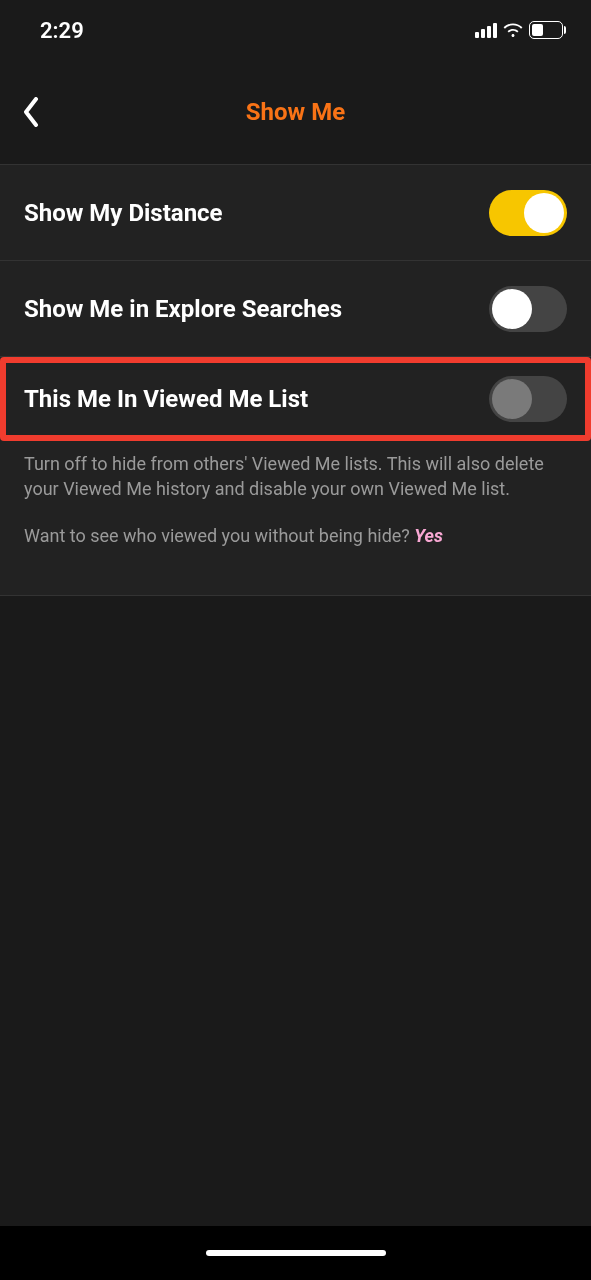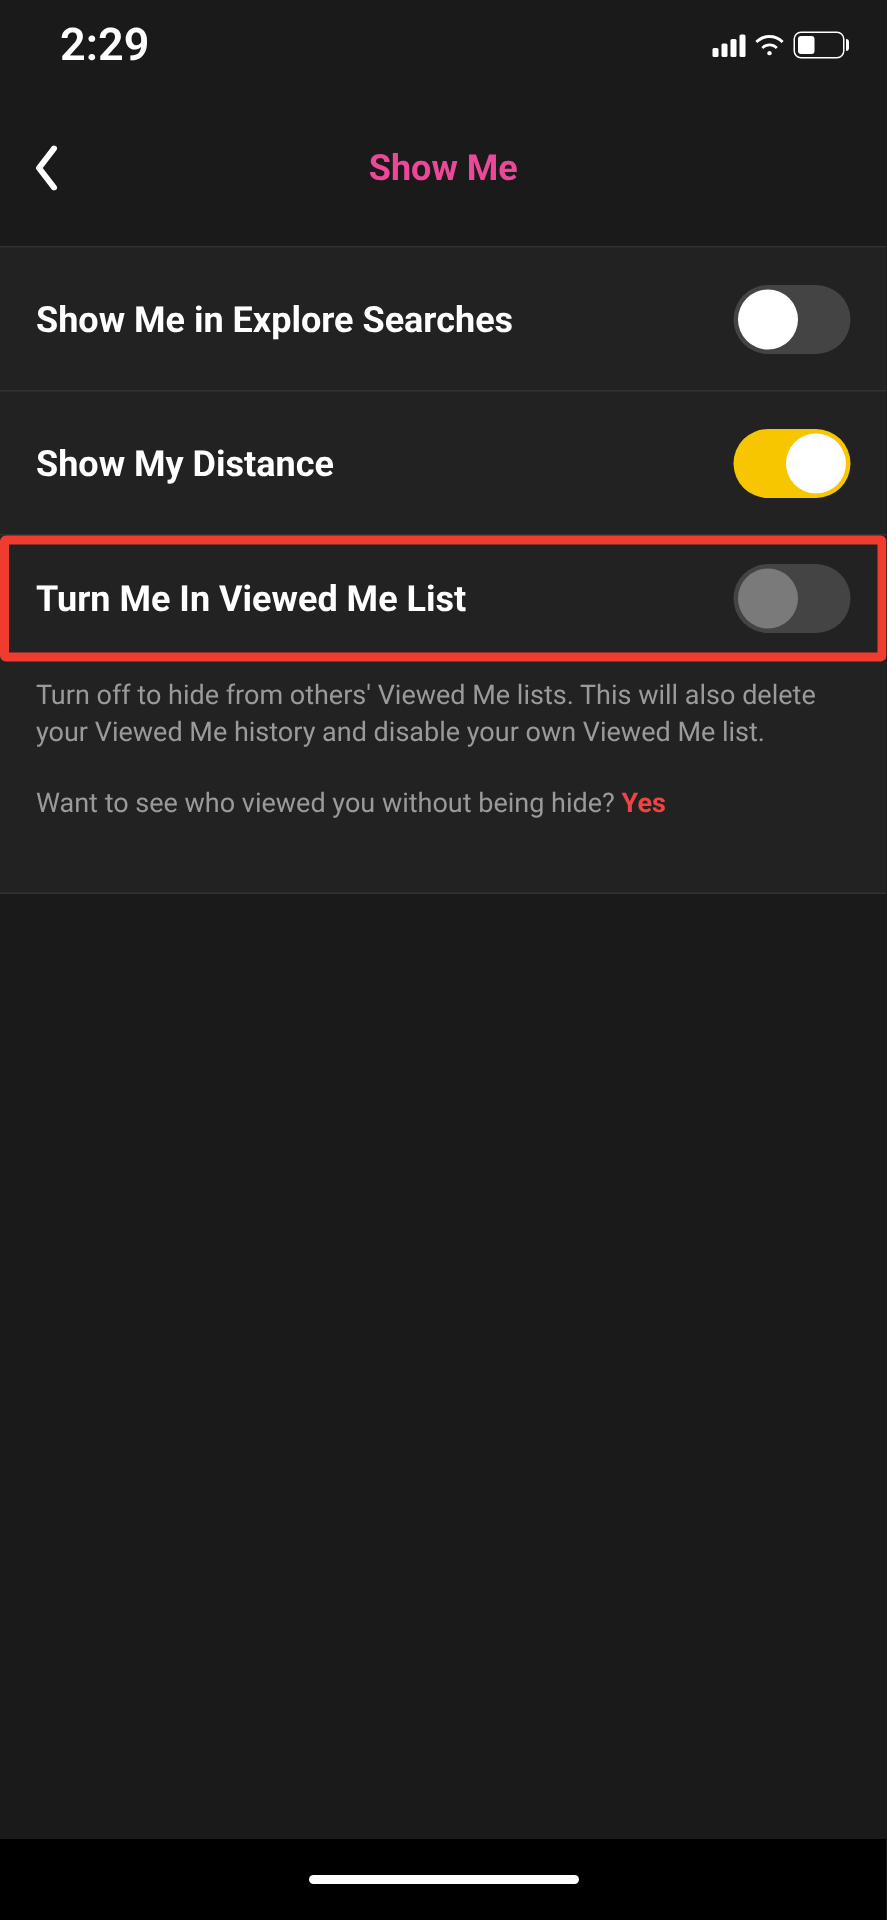--- a/index.html
+++ b/index.html
@@ -22,21 +22,21 @@
   
   .status-bar {
     height: 60px;
     display: flex;
     align-items: center;
     justify-content: space-between;
     padding: 0 25px 0 40px;
     background: #1a1a1a;
   }
   .status-time {
-    font-size: 30px;
+    font-size: 22px;
     font-weight: 600;
     color: #fff;
   }
   .status-right {
     display: flex;
     align-items: center;
     gap: 6px;
   }
   .signal-bars {
     display: flex;
@@ -113,21 +113,21 @@
     height: 34px;
     display: flex;
     align-items: center;
     justify-content: center;
     cursor: pointer;
   }
   .back-btn svg { width: 16px; height: 30px; }
   .page-title {
     font-size: 24px;
     font-weight: 700;
-    color: #ec4899;
+    color: #f97316;
   }
   
   .settings {
     background: #222;
     border-bottom: 1px solid #333;
   }
   .row {
     display: flex;
     align-items: center;
     justify-content: space-between;
@@ -171,23 +171,24 @@
     padding: 0 18px;
   }
   .help-text {
     padding: 10px 36px 24px 24px;
     font-size: 18px;
     line-height: 1.4;
     color: #9a9a9a;
   }
   .help-text p { margin-bottom: 22px; }
   .help-text .yes-link {
-    color: #ef4444;
+    color: #f9a8d4;
     font-weight: 700;
     cursor: pointer;
+    font-style: italic;
   }
   
   .empty {
     flex: 1;
     background: #1a1a1a;
   }
   
   .bottom-bar {
     height: 54px;
     background: #000;
@@ -236,36 +237,36 @@
       <svg viewBox="0 0 16 30">
         <polyline points="13,2 3,15 13,28" fill="none" stroke="#fff" stroke-width="4" stroke-linecap="round" stroke-linejoin="round"></polyline>
       </svg>
     </div>
     <div class="page-title">Show Me</div>
   </div>
 
   <div class="settings">
 
     <div class="row">
+      <div class="row-label">Show My Distance</div>
+      <div class="toggle on">
+        <div class="knob"></div>
+      </div>
+    </div>
+
+    <div class="row">
       <div class="row-label">Show Me in Explore Searches</div>
       <div class="toggle off">
         <div class="knob"></div>
       </div>
     </div>
 
-    <div class="row">
-      <div class="row-label">Show My Distance</div>
-      <div class="toggle on">
-        <div class="knob"></div>
-      </div>
-    </div>
-
     <div class="highlight-box">
       <div class="row">
-        <div class="row-label">Turn Me In Viewed Me List</div>
+        <div class="row-label">This Me In Viewed Me List</div>
         <div class="toggle off off-dim">
           <div class="knob"></div>
         </div>
       </div>
     </div>
 
     <div class="help-text">
       <p>Turn off to hide from others' Viewed Me lists. This will also delete your Viewed Me history and disable your own Viewed Me list.</p>
       <p>
         <span>Want to see who viewed you without being hide? </span><span class="yes-link">Yes</span>

